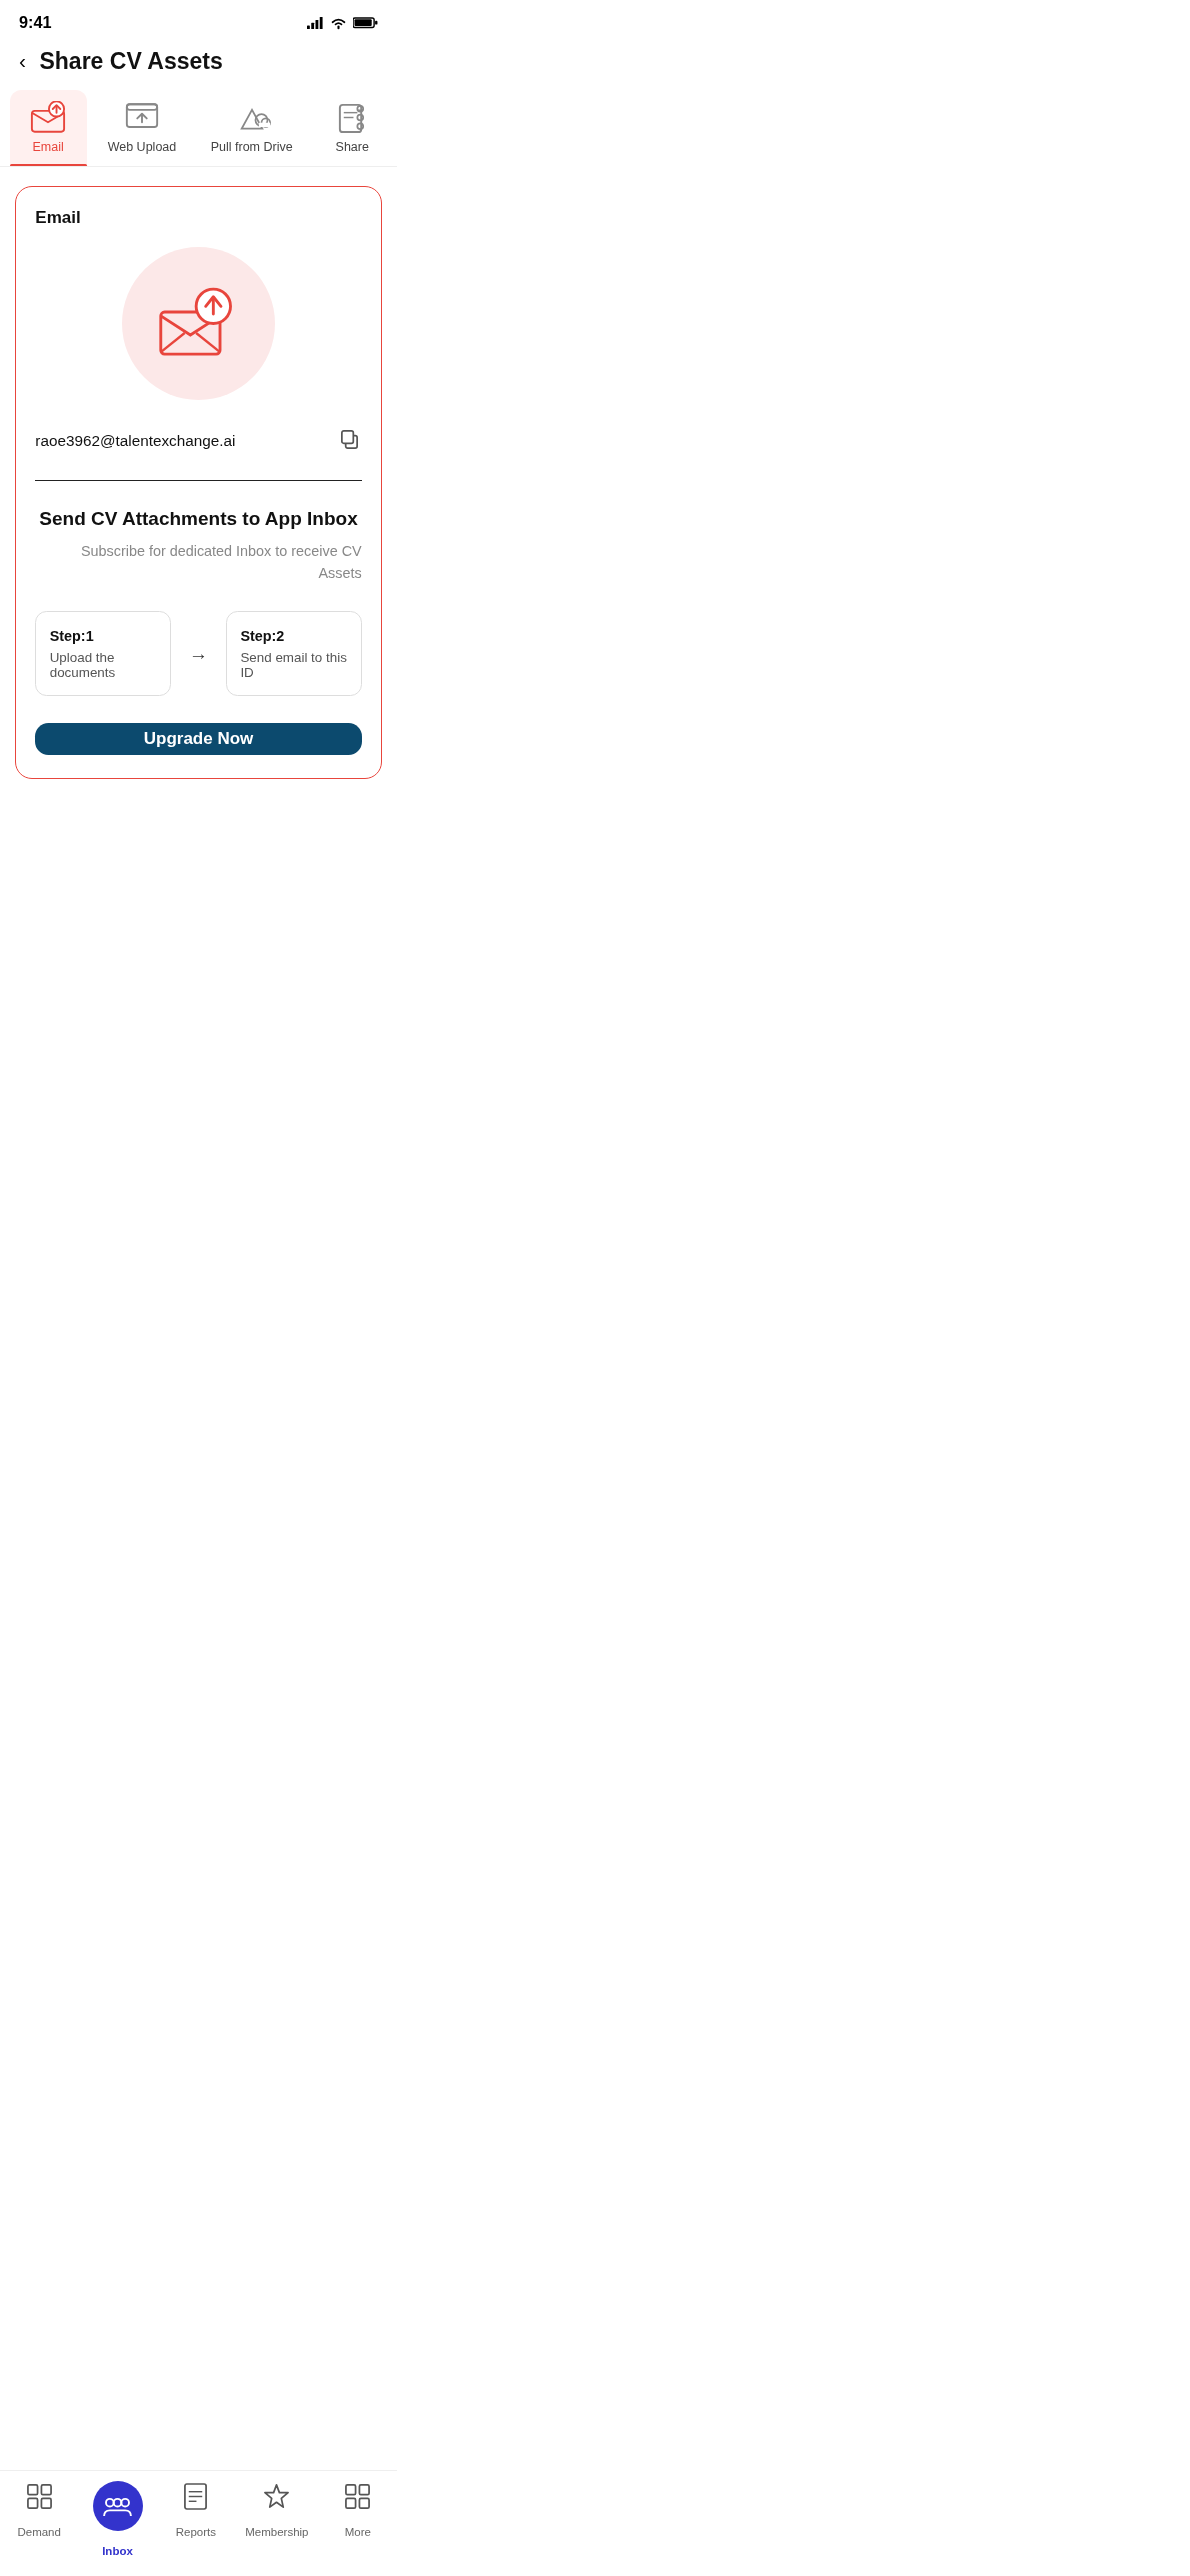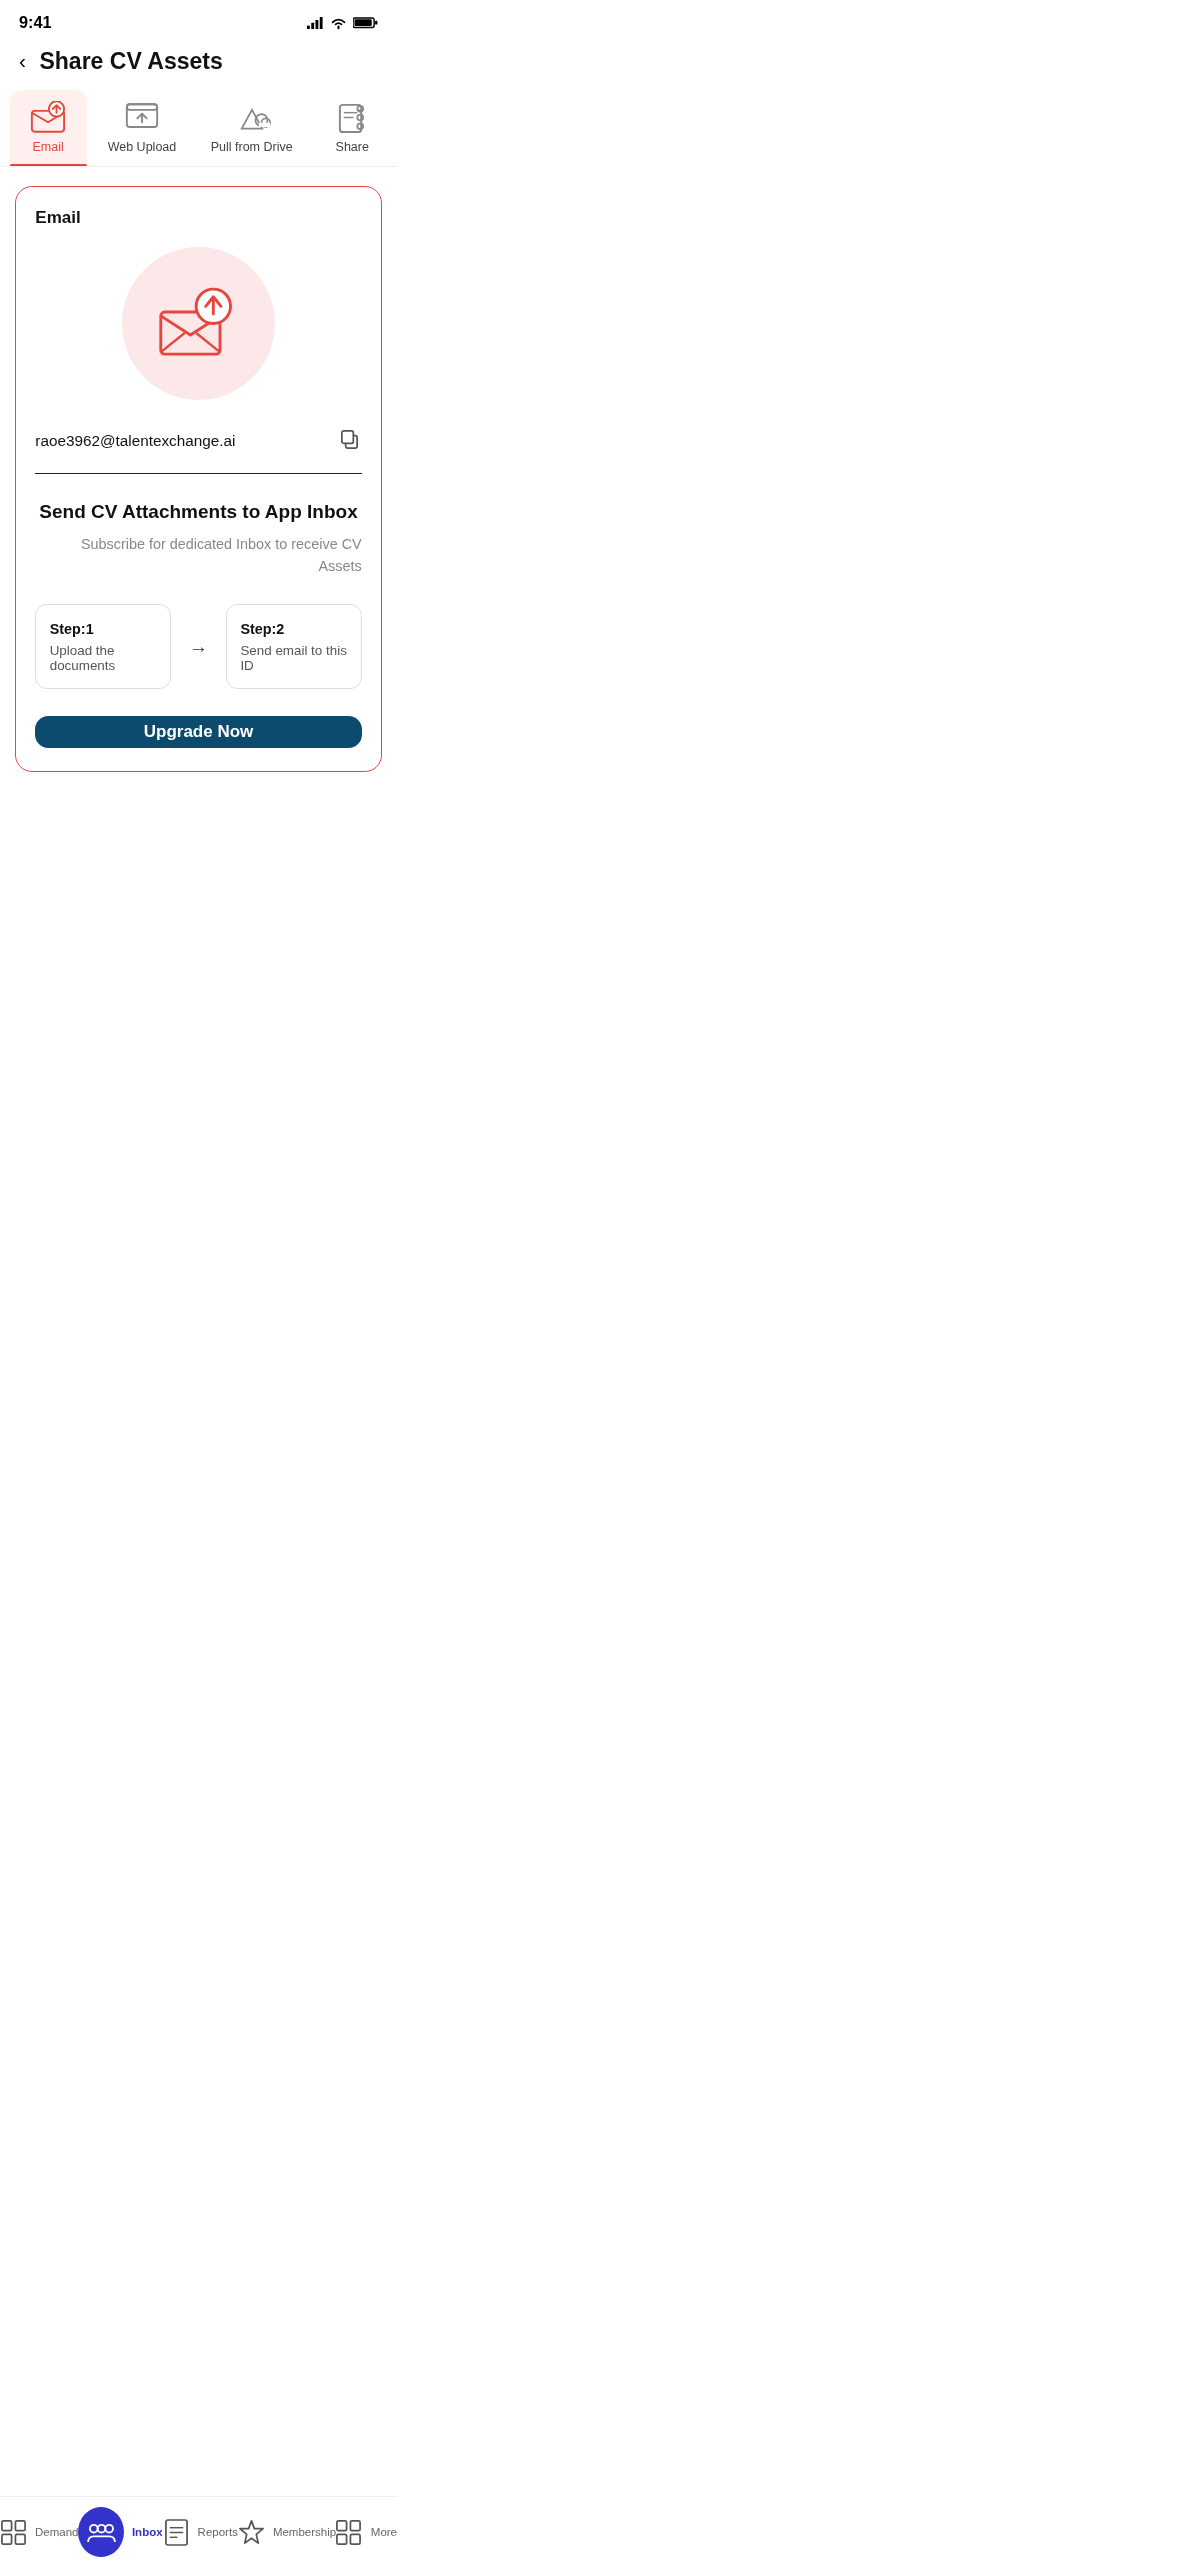--- a/index.html
+++ b/index.html
@@ -148,21 +148,21 @@
       align-items: center;
       justify-content: center;
     }
 
     
     .email-row {
       display: flex;
       align-items: center;
       justify-content: space-between;
       border-bottom: 1.4px solid #222;
-      padding-bottom: 18px;
+      padding-bottom: 25px;
       margin-bottom: 27px;
     }
 
     .email-address {
       font-size: 15.3px;
       color: #111;
     }
 
     .copy-btn {
       background: none;
@@ -243,22 +243,23 @@
       width: 397px;
       background: #fff;
       border-top: 1px solid #eee;
       display: flex;
       justify-content: space-around;
       padding: 9.6px 0 19px;
     }
 
     .nav-item {
       display: flex;
-      align-items: center;
-      gap: 8px;
+      flex-direction: column;
+      align-items: center;
+      gap: 14px;
       cursor: pointer;
       min-width: 58px;
     }
 
     .nav-icon {
       width: 31px;
       height: 31px;
       display: flex;
       align-items: center;
       justify-content: center;

